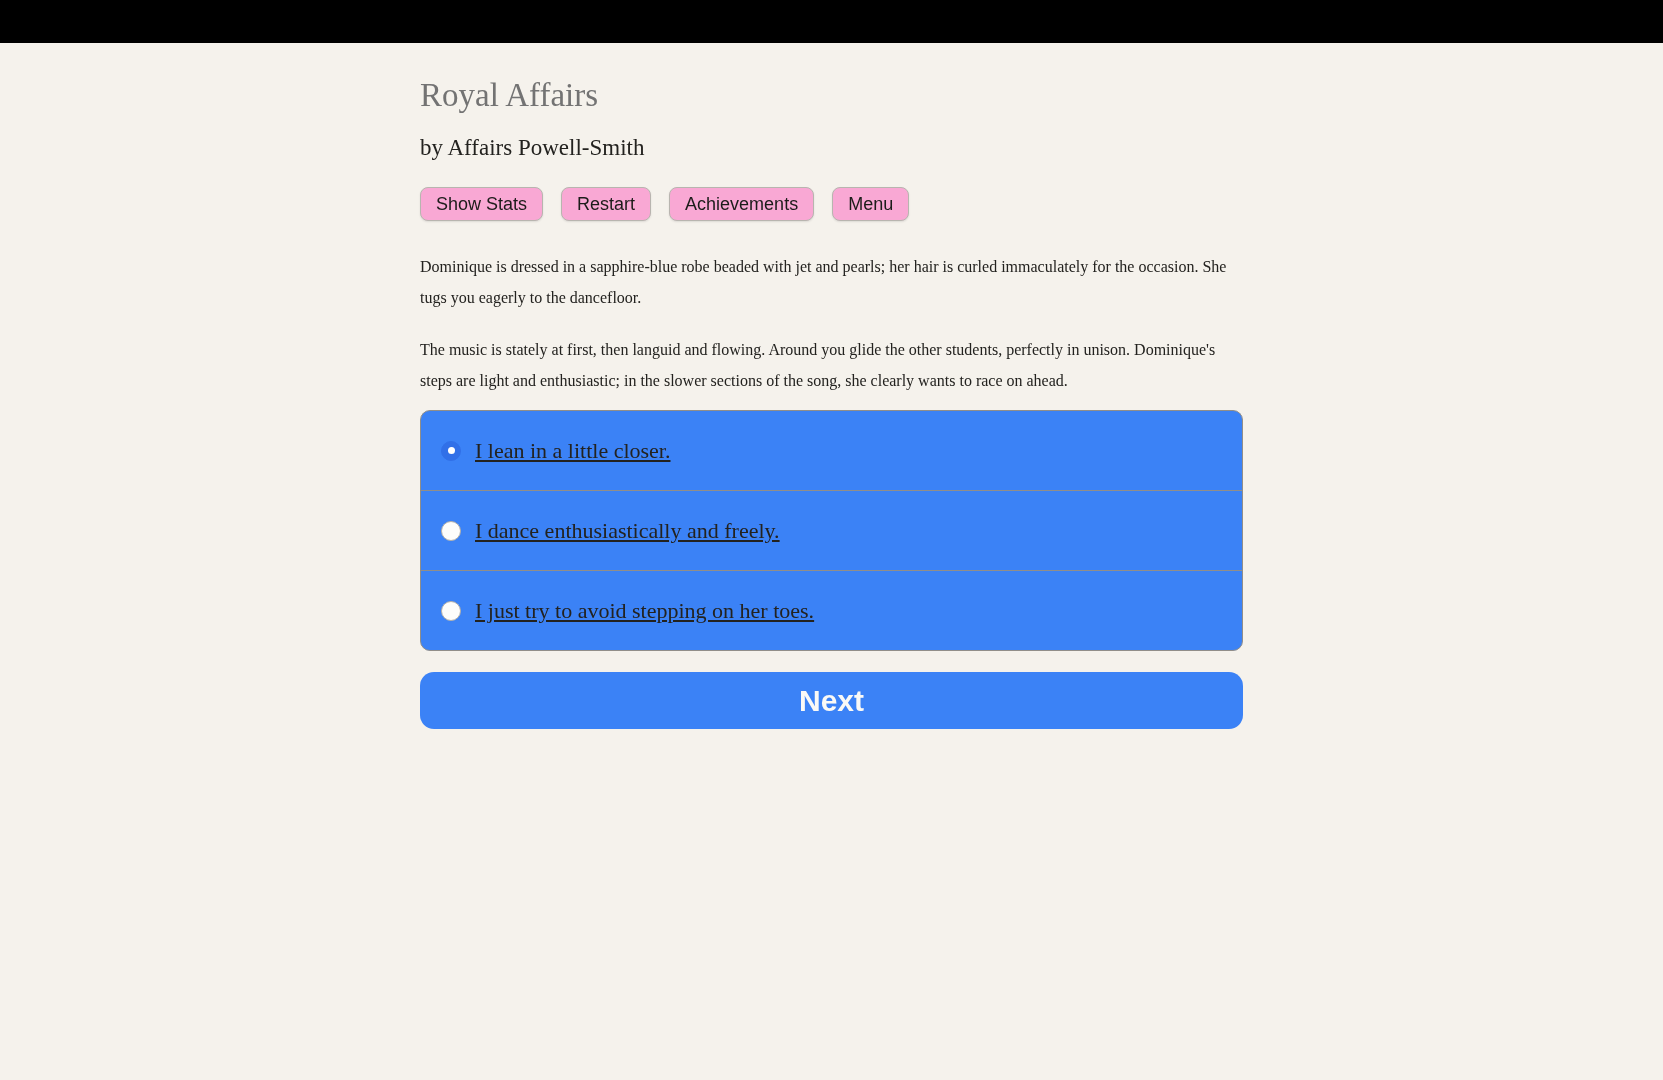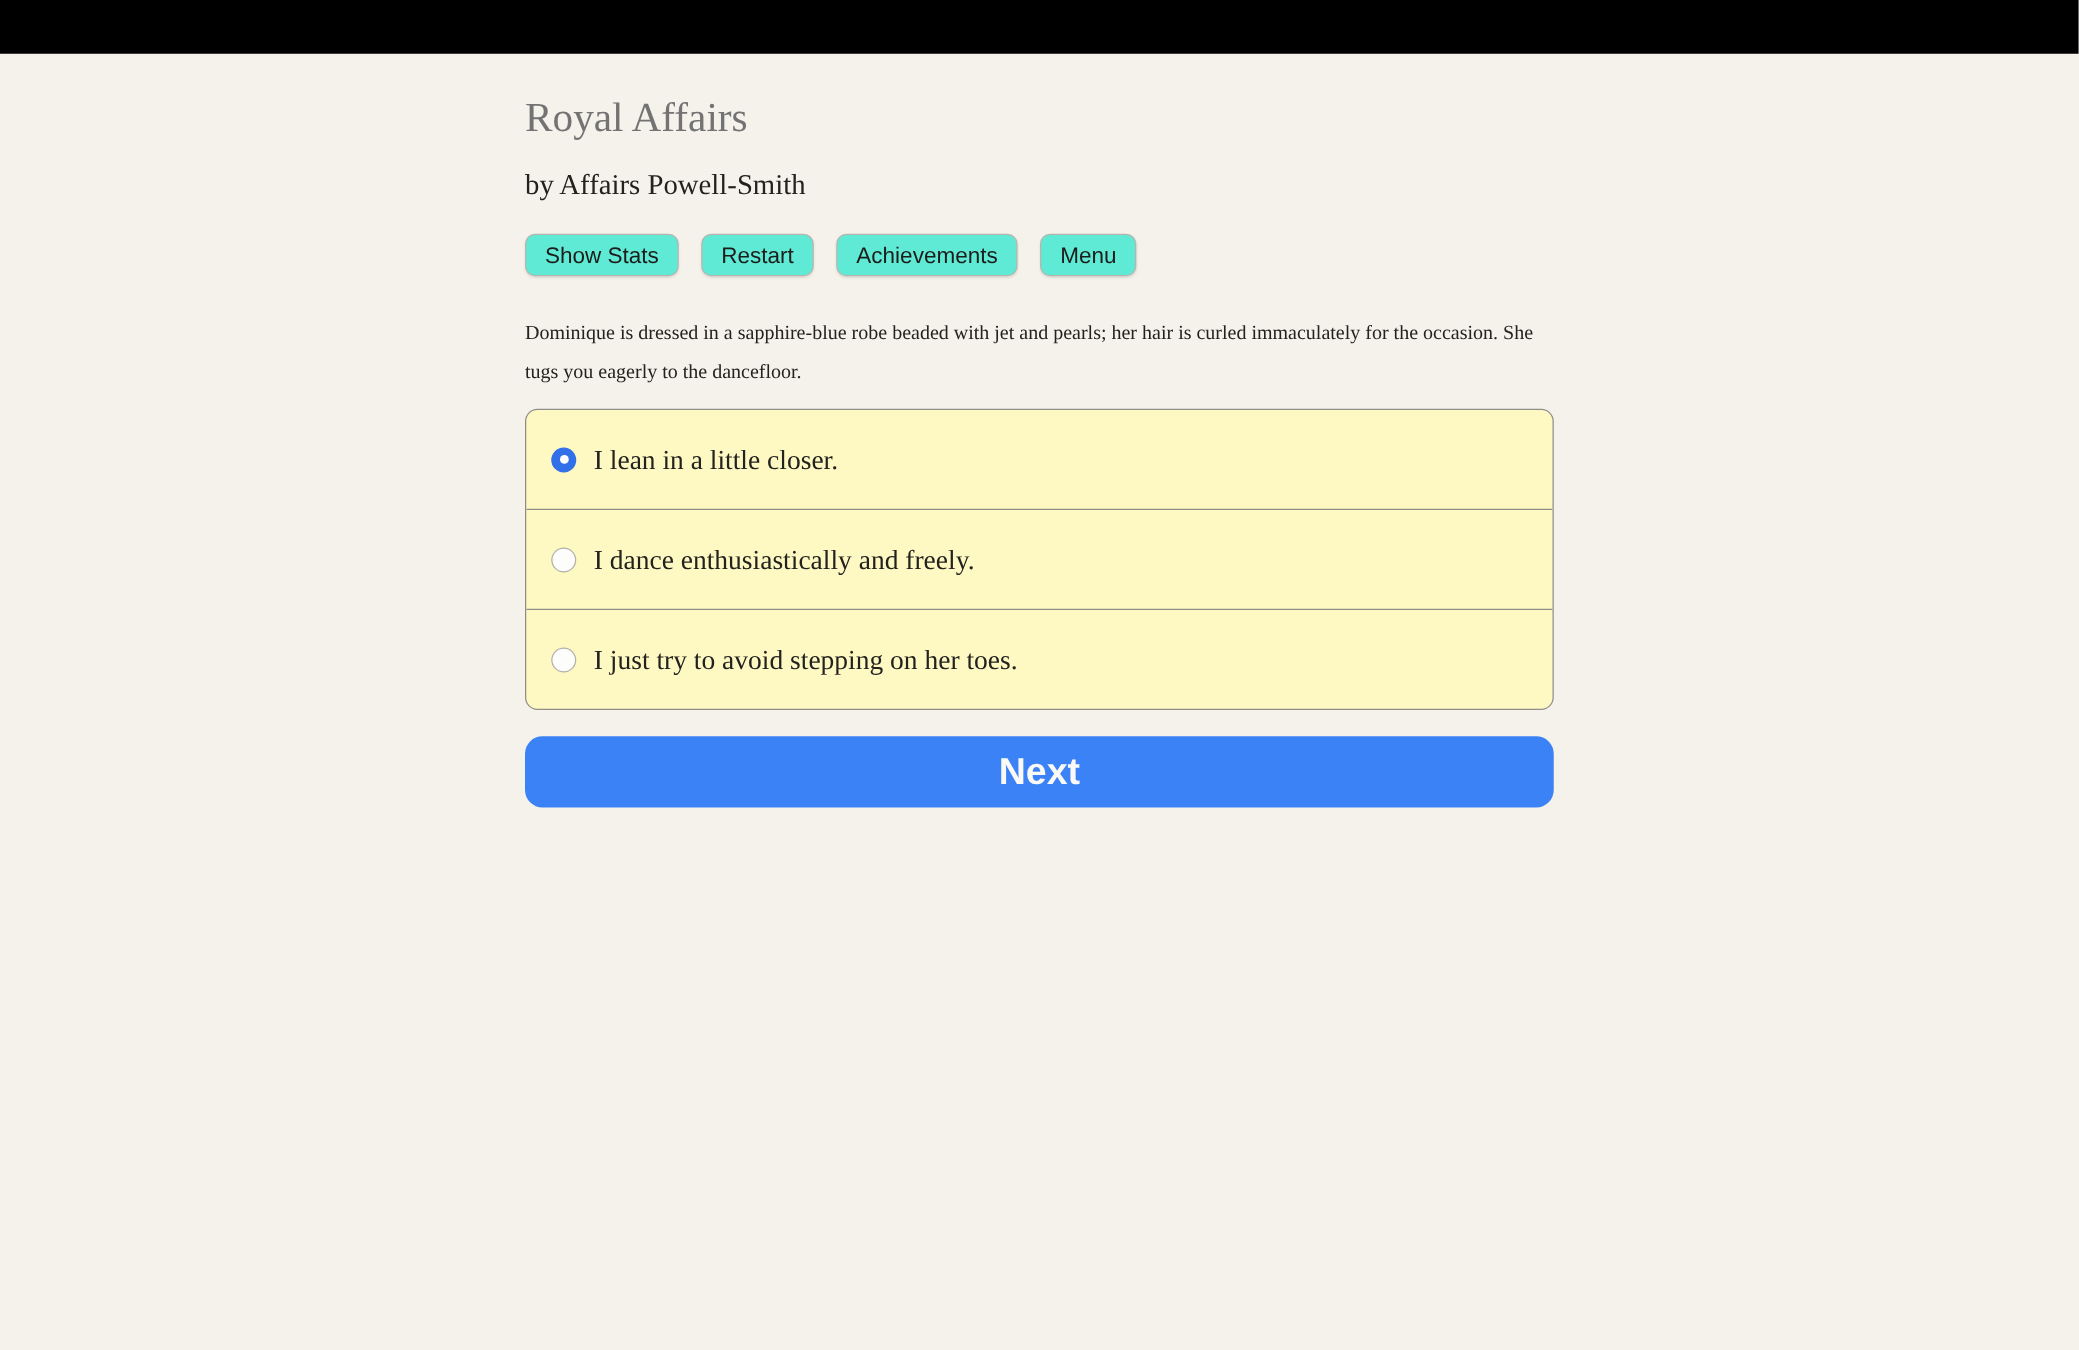--- a/index.html
+++ b/index.html
@@ -35,41 +35,42 @@
   .toolbar {
     margin-top: 24px;
     display: flex;
     gap: 18px;
   }
   .toolbar-btn {
     font-family: "Liberation Sans", sans-serif;
     font-size: 18px;
     line-height: 22px;
     color: #1c1c1a;
-    background: #5eead4;
+    background: #f9a8d4;
     border: 1px solid #b8b5af;
     border-radius: 8px;
     padding: 5px 15px;
     box-shadow: 0 1px 2px rgba(0,0,0,0.10);
     cursor: pointer;
     white-space: nowrap;
   }
   .story p {
     font-size: 16px;
     line-height: 31px;
     margin: 0;
   }
   .story p.p1 { margin-top: 30px; }
   .story p.p2 { margin-top: 21px; }
   .choices {
     margin-top: 14px;
     border: 1px solid #918e89;
     border-radius: 10px;
-    background: #fef9c3;
+    background: #3b82f6;
     overflow: hidden;
+    text-decoration: underline;
   }
   .choice-row {
     display: flex;
     align-items: center;
     height: 79px;
     padding-left: 20px;
     cursor: pointer;
   }
   .choice-row + .choice-row {
     border-top: 1px solid #918e89;
@@ -131,20 +132,21 @@
 
   <div class="toolbar">
     <button class="toolbar-btn">Show Stats</button>
     <button class="toolbar-btn">Restart</button>
     <button class="toolbar-btn">Achievements</button>
     <button class="toolbar-btn">Menu</button>
   </div>
 
   <div class="story">
     <p class="p1">Dominique is dressed in a sapphire-blue robe beaded with jet and pearls; her hair is curled immaculately for the occasion. She tugs you eagerly to the dancefloor.</p>
+    <p class="p2">The music is stately at first, then languid and flowing. Around you glide the other students, perfectly in unison. Dominique's steps are light and enthusiastic; in the slower sections of the song, she clearly wants to race on ahead.</p>
   </div>
 
   <div class="choices">
     <div class="choice-row">
       <span class="radio" data-selected="true"></span>
       <span class="choice-label">I lean in a little closer.</span>
     </div>
     <div class="choice-row">
       <span class="radio" data-selected="false"></span>
       <span class="choice-label">I dance enthusiastically and freely.</span>

